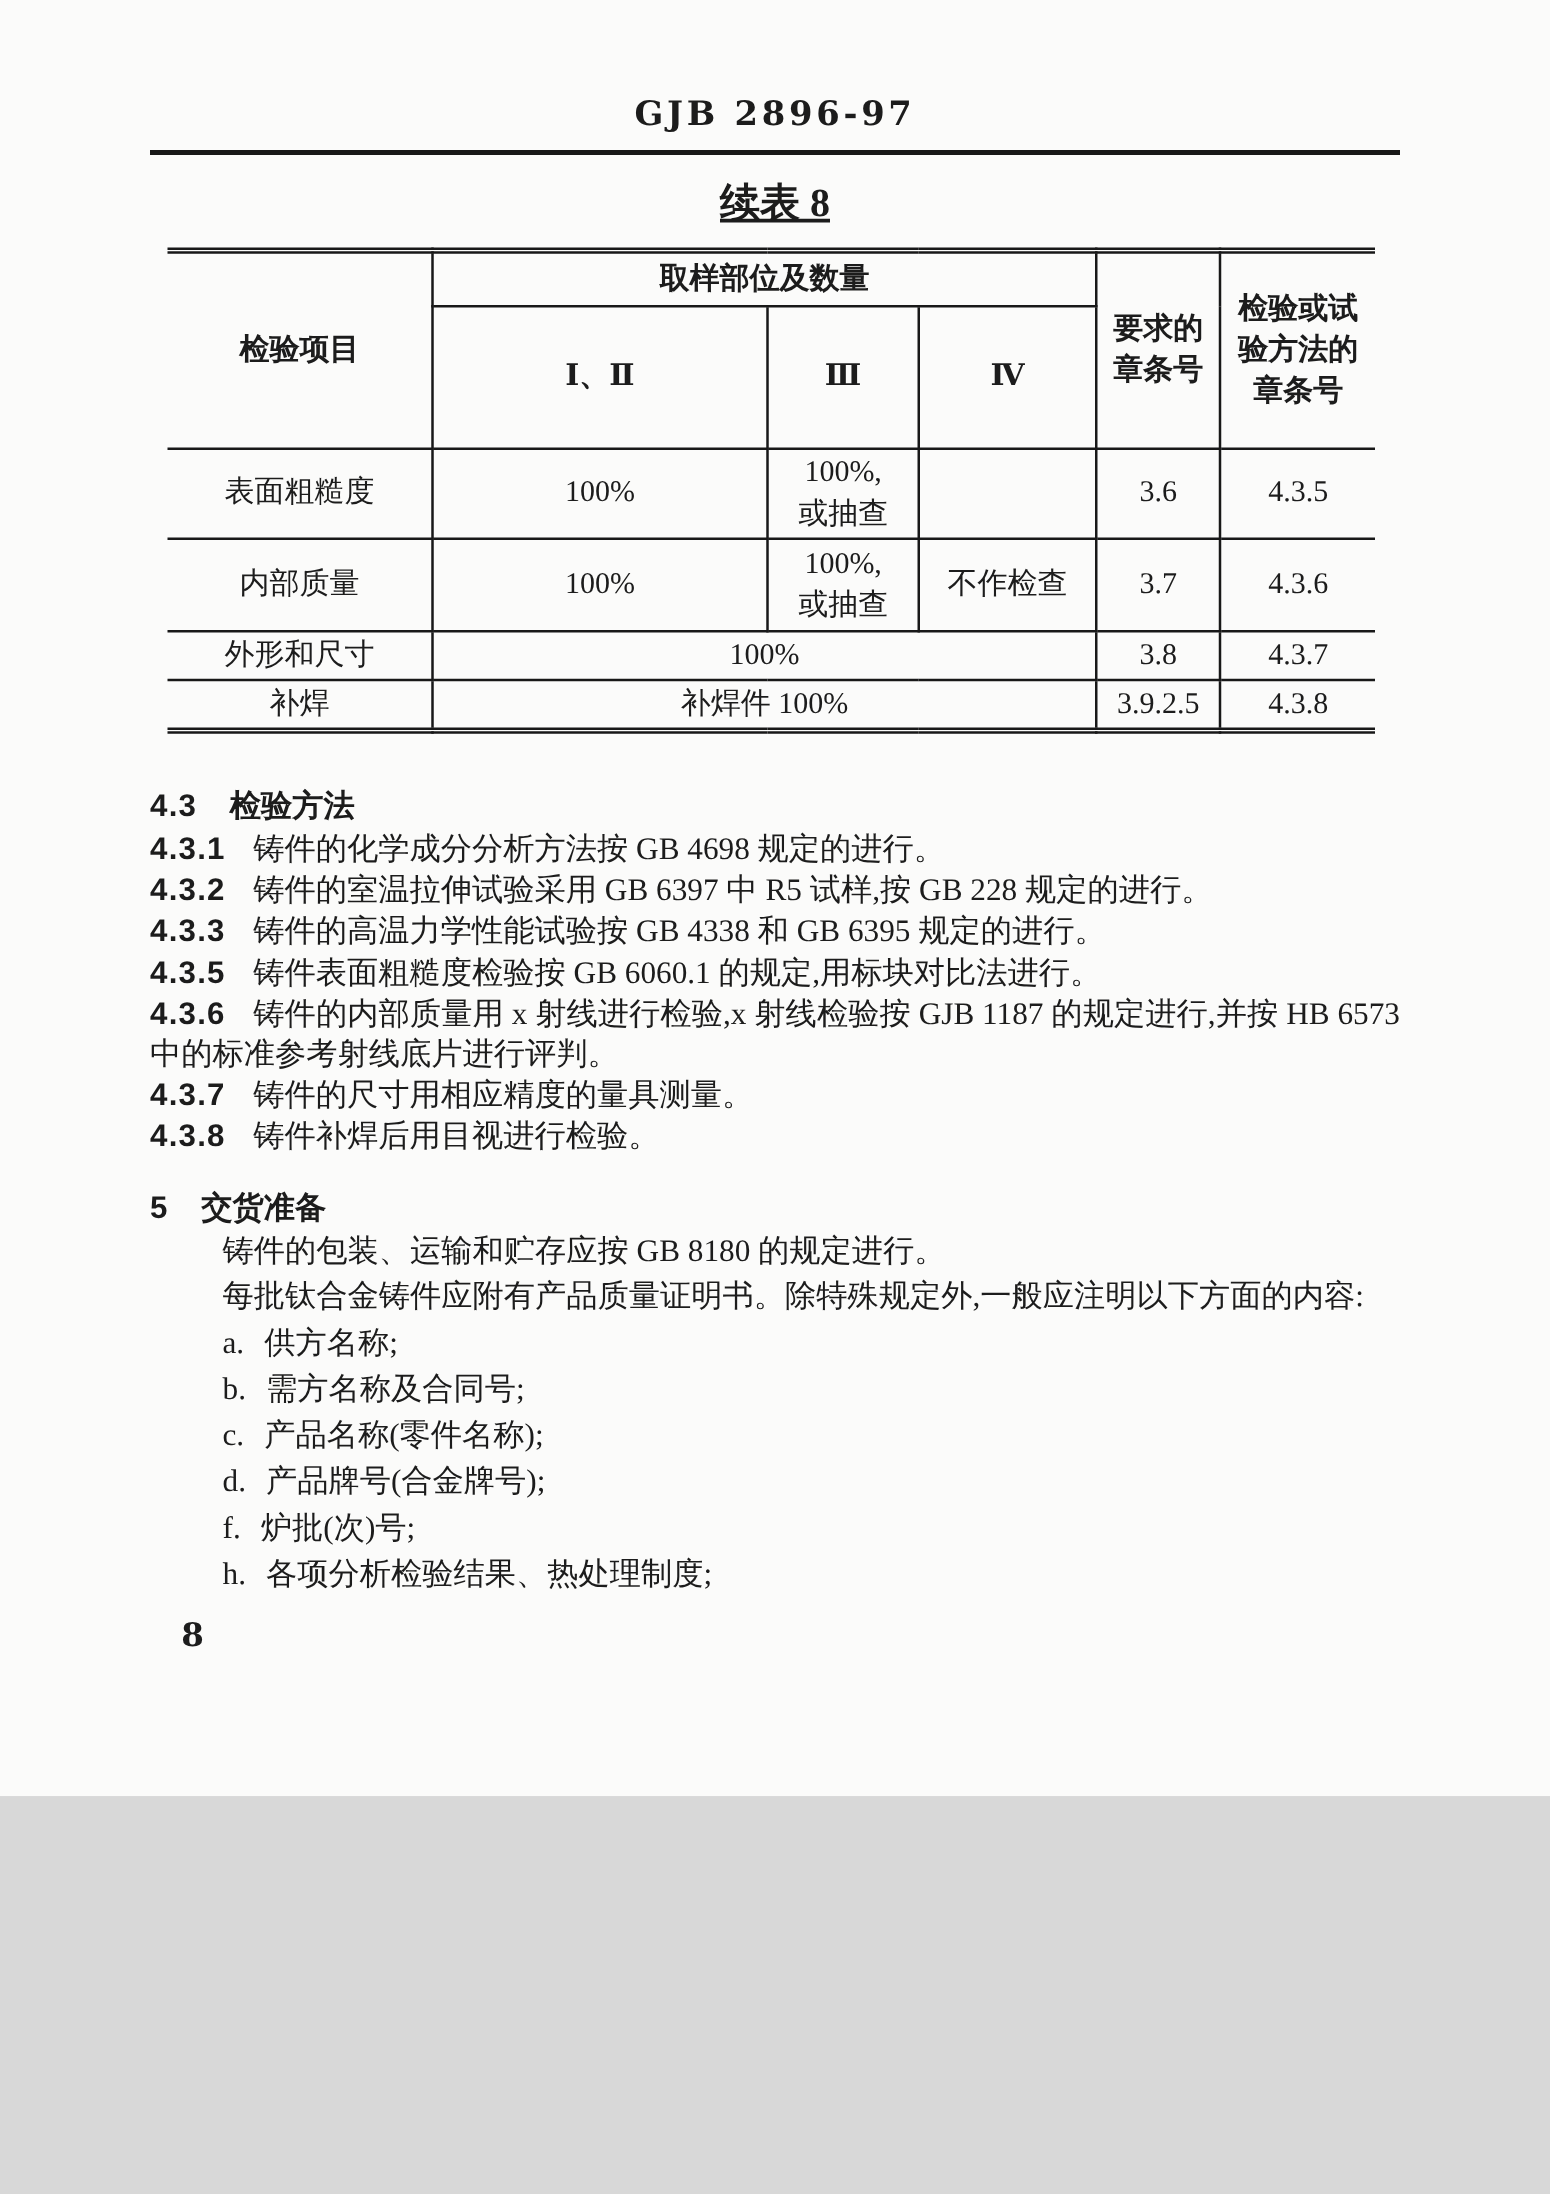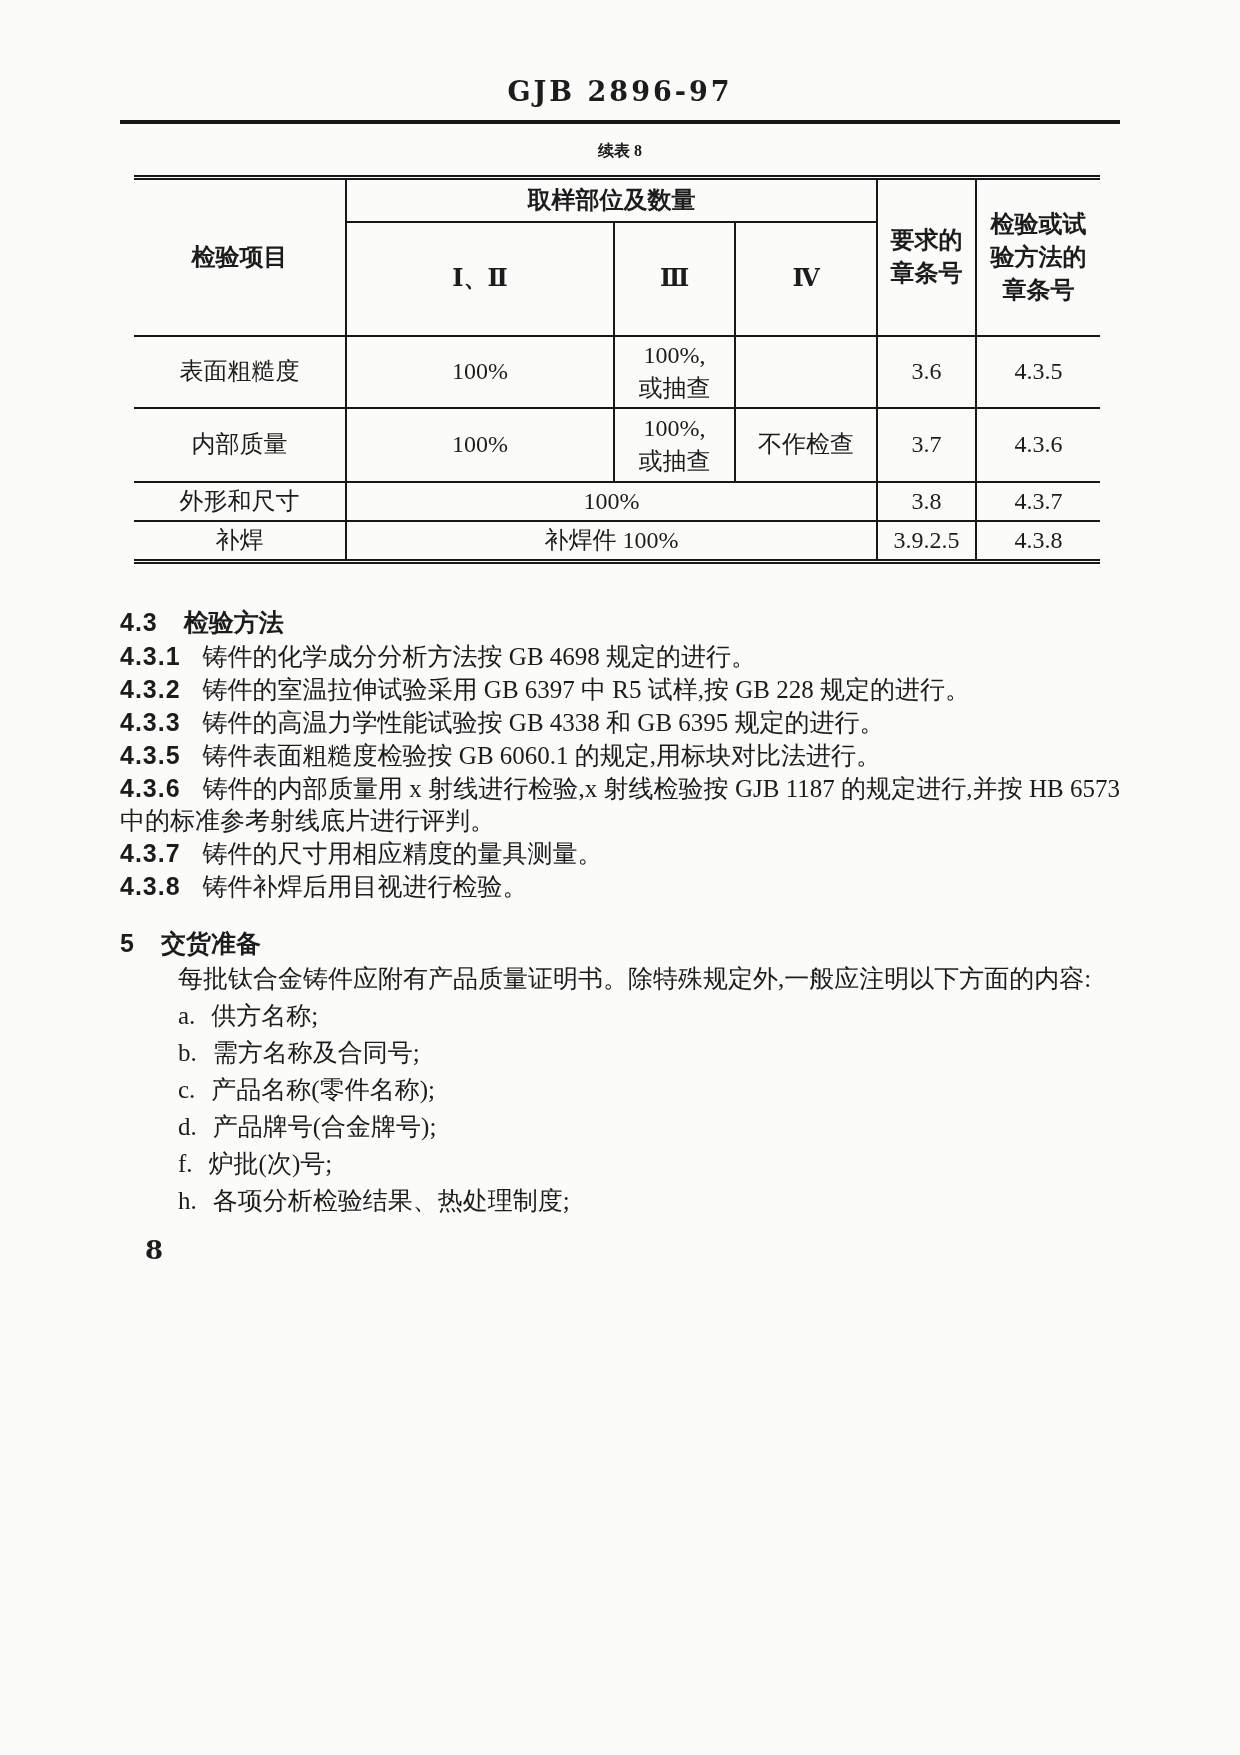--- a/index.html
+++ b/index.html
@@ -1,40 +1,41 @@
 <!DOCTYPE html>
 <html><head>
 <meta charset="utf-8">
 <style>
   html,body { margin:0; padding:0; background:#d8d8d8; }
   .page {
     position:relative;
-    width:1240px; height:1755px;
+    width:1240px; height:1437px;
     margin:0 auto;
     background:#fbfbfa;
     color:#1c1c1c;
     font-family:"Liberation Serif","DejaVu Serif",serif;
     box-sizing:border-box;
     padding:76px 120px 0 120px;
     overflow:hidden;
   }
   
   .doc-code {
     text-align:center;
     font-size:27px;
     font-weight:bold;
     letter-spacing:3px;
     font-family:"DejaVu Serif","Liberation Serif",serif;
   }
   .header-rule { height:4px; background:#181818; margin-top:13px; }
   .table-caption {
     text-align:center;
-    font-size:16px;
+    font-size:32px;
     font-weight:600;
     margin-top:17px;
+    text-decoration:underline;
   }
   
   table.spec-table {
     border-collapse:collapse;
     table-layout:fixed;
     width:966px;
     margin:13px 0 0 14px;
     font-size:24px;
     border-top:5px double #181818;
     border-bottom:5px double #181818;
@@ -165,20 +166,21 @@
     <p class="method-item"><span class="item-num">4.3.1</span><span>铸件的化学成分分析方法按 GB 4698 规定的进行。</span></p>
     <p class="method-item"><span class="item-num">4.3.2</span><span>铸件的室温拉伸试验采用 GB 6397 中 R5 试样,按 GB 228 规定的进行。</span></p>
     <p class="method-item"><span class="item-num">4.3.3</span><span>铸件的高温力学性能试验按 GB 4338 和 GB 6395 规定的进行。</span></p>
     <p class="method-item"><span class="item-num">4.3.5</span><span>铸件表面粗糙度检验按 GB 6060.1 的规定,用标块对比法进行。</span></p>
     <p class="method-item"><span class="item-num">4.3.6</span><span>铸件的内部质量用 x 射线进行检验,x 射线检验按 GJB 1187 的规定进行,并按 HB 6573 中的标准参考射线底片进行评判。</span></p>
     <p class="method-item"><span class="item-num">4.3.7</span><span>铸件的尺寸用相应精度的量具测量。</span></p>
     <p class="method-item"><span class="item-num">4.3.8</span><span>铸件补焊后用目视进行检验。</span></p>
 
     <p class="sec-heading gap-top-22"><span class="h-num">5</span><span>交货准备</span></p>
 
+    <p class="indent-body">铸件的包装、运输和贮存应按 GB 8180 的规定进行。</p>
 
     <p class="indent-body">每批钛合金铸件应附有产品质量证明书。除特殊规定外,一般应注明以下方面的内容:</p>
 
     <ul class="cert-list">
       <li><span class="li-letter">a.</span><span>供方名称;</span></li>
       <li><span class="li-letter">b.</span><span>需方名称及合同号;</span></li>
       <li><span class="li-letter">c.</span><span>产品名称(零件名称);</span></li>
       <li><span class="li-letter">d.</span><span>产品牌号(合金牌号);</span></li>
       <li><span class="li-letter">f.</span><span>炉批(次)号;</span></li>
       <li><span class="li-letter">h.</span><span>各项分析检验结果、热处理制度;</span></li>

